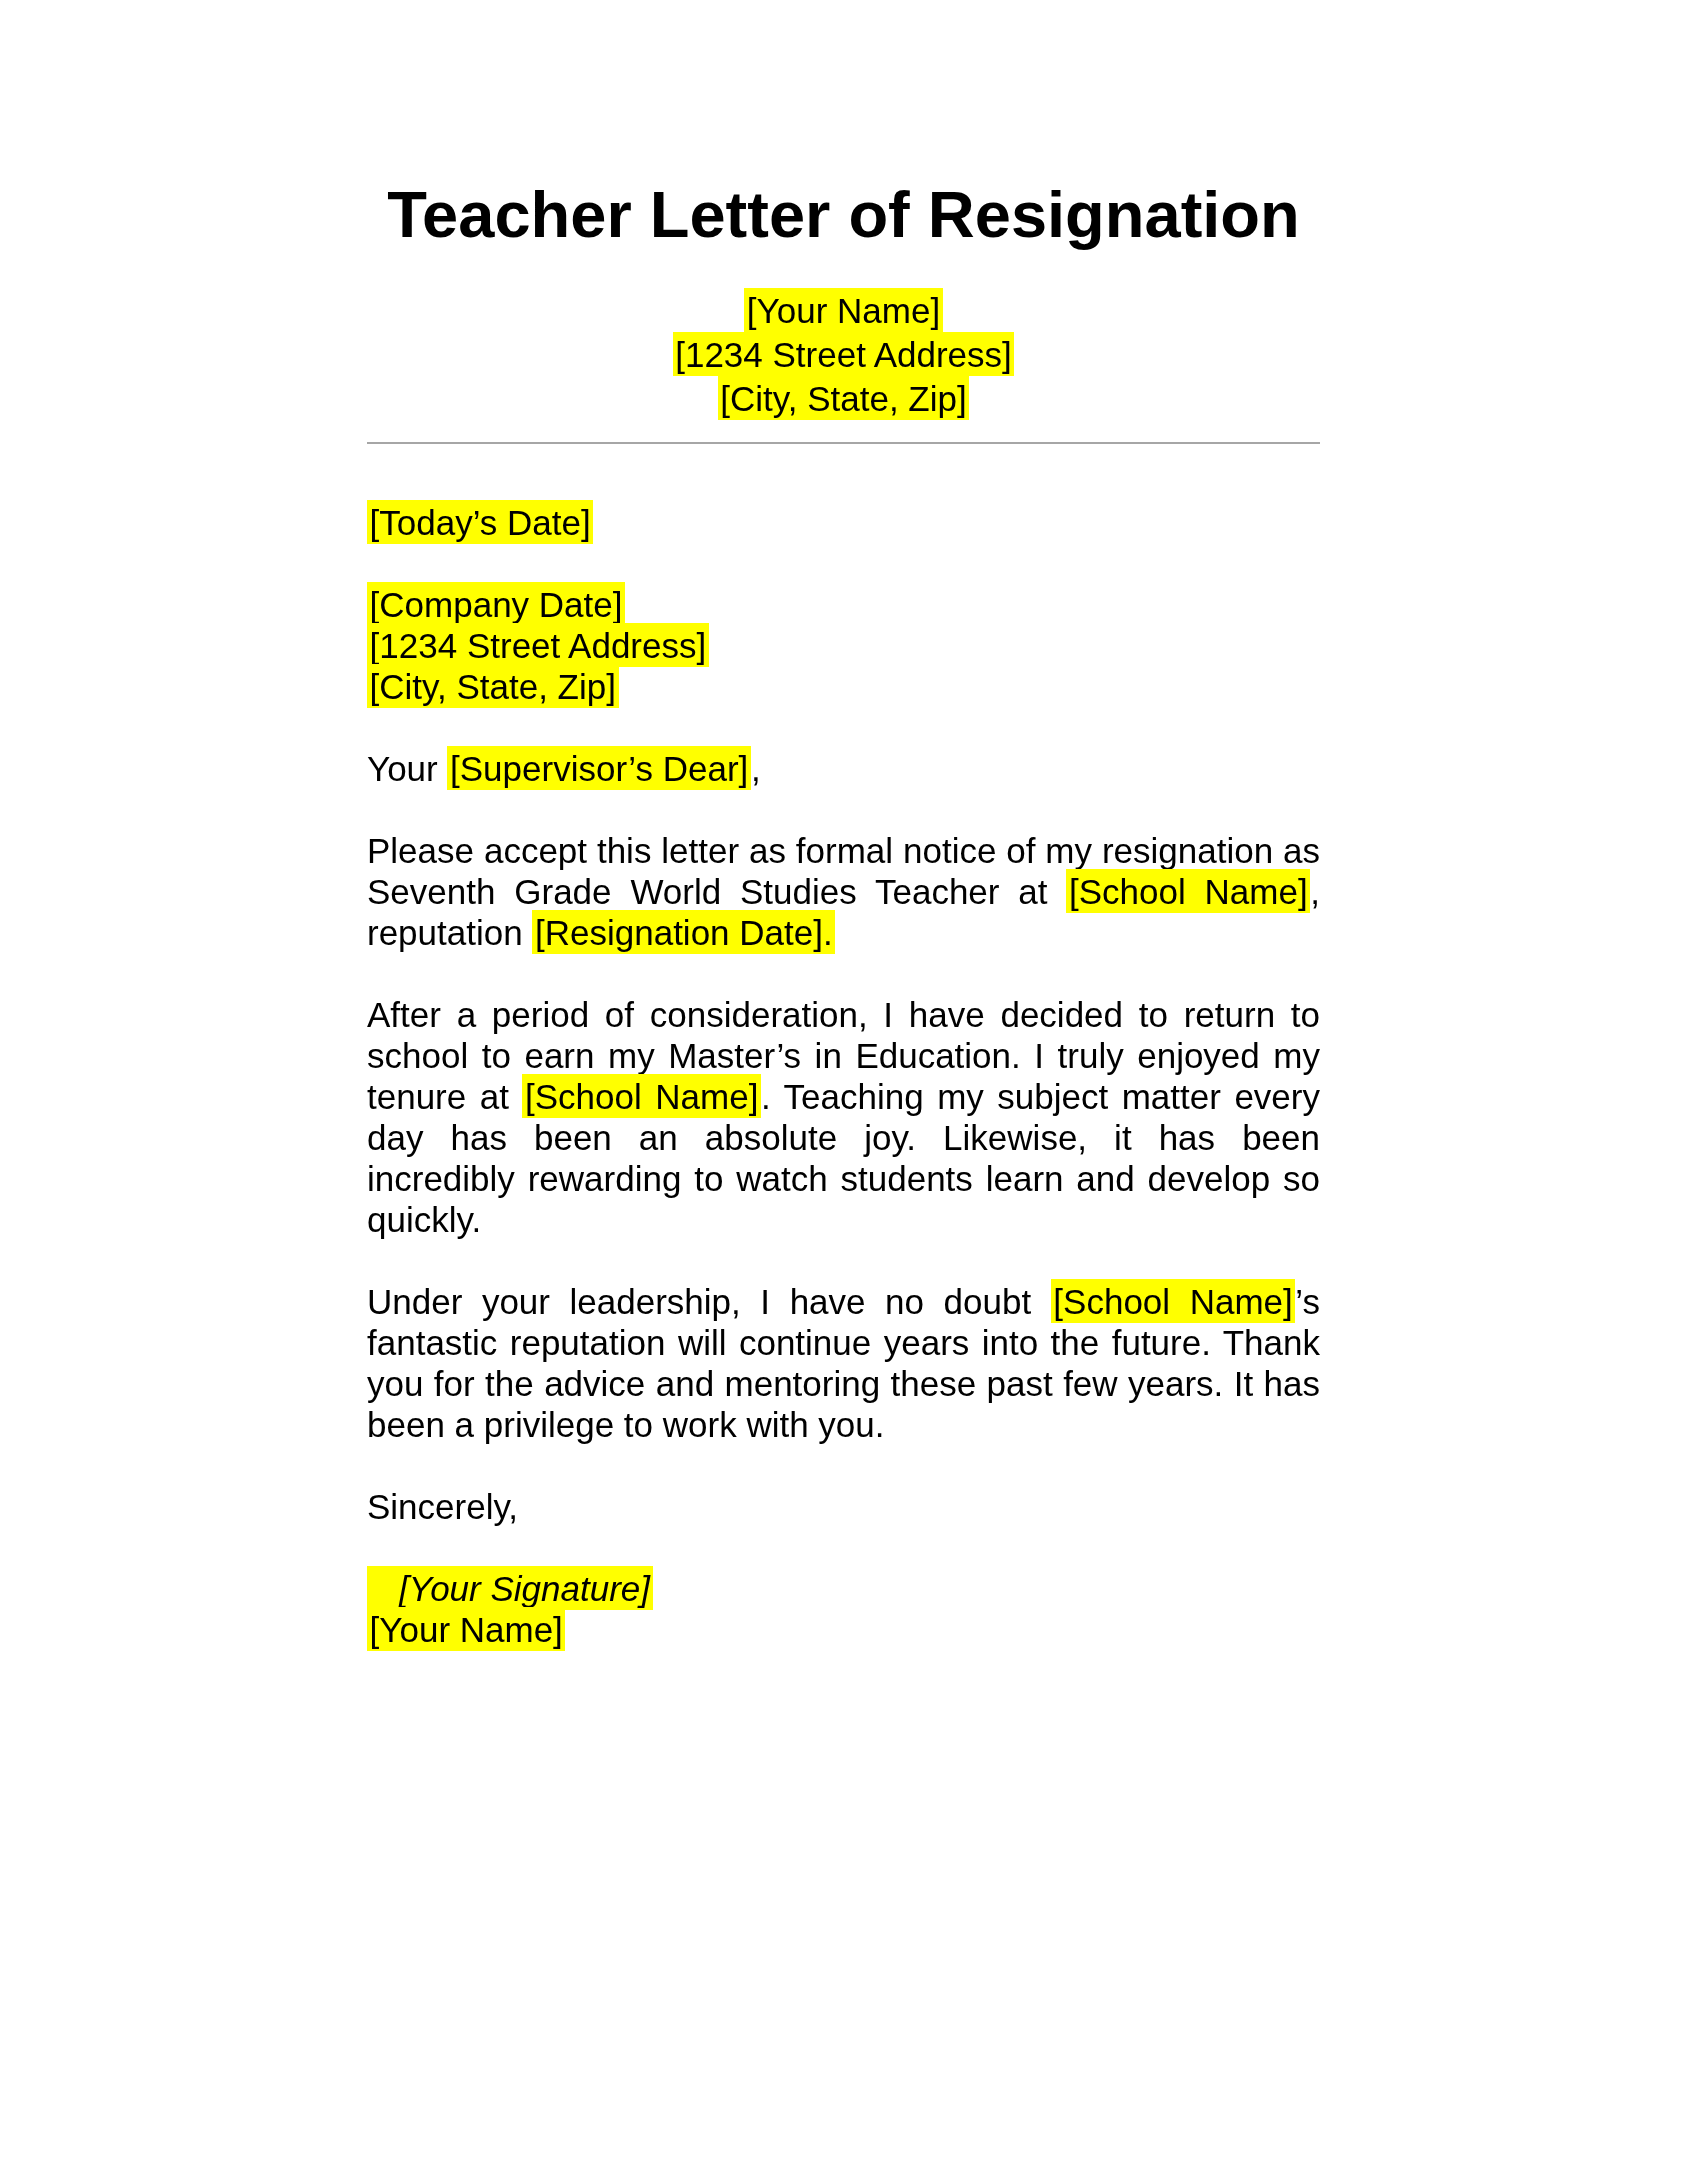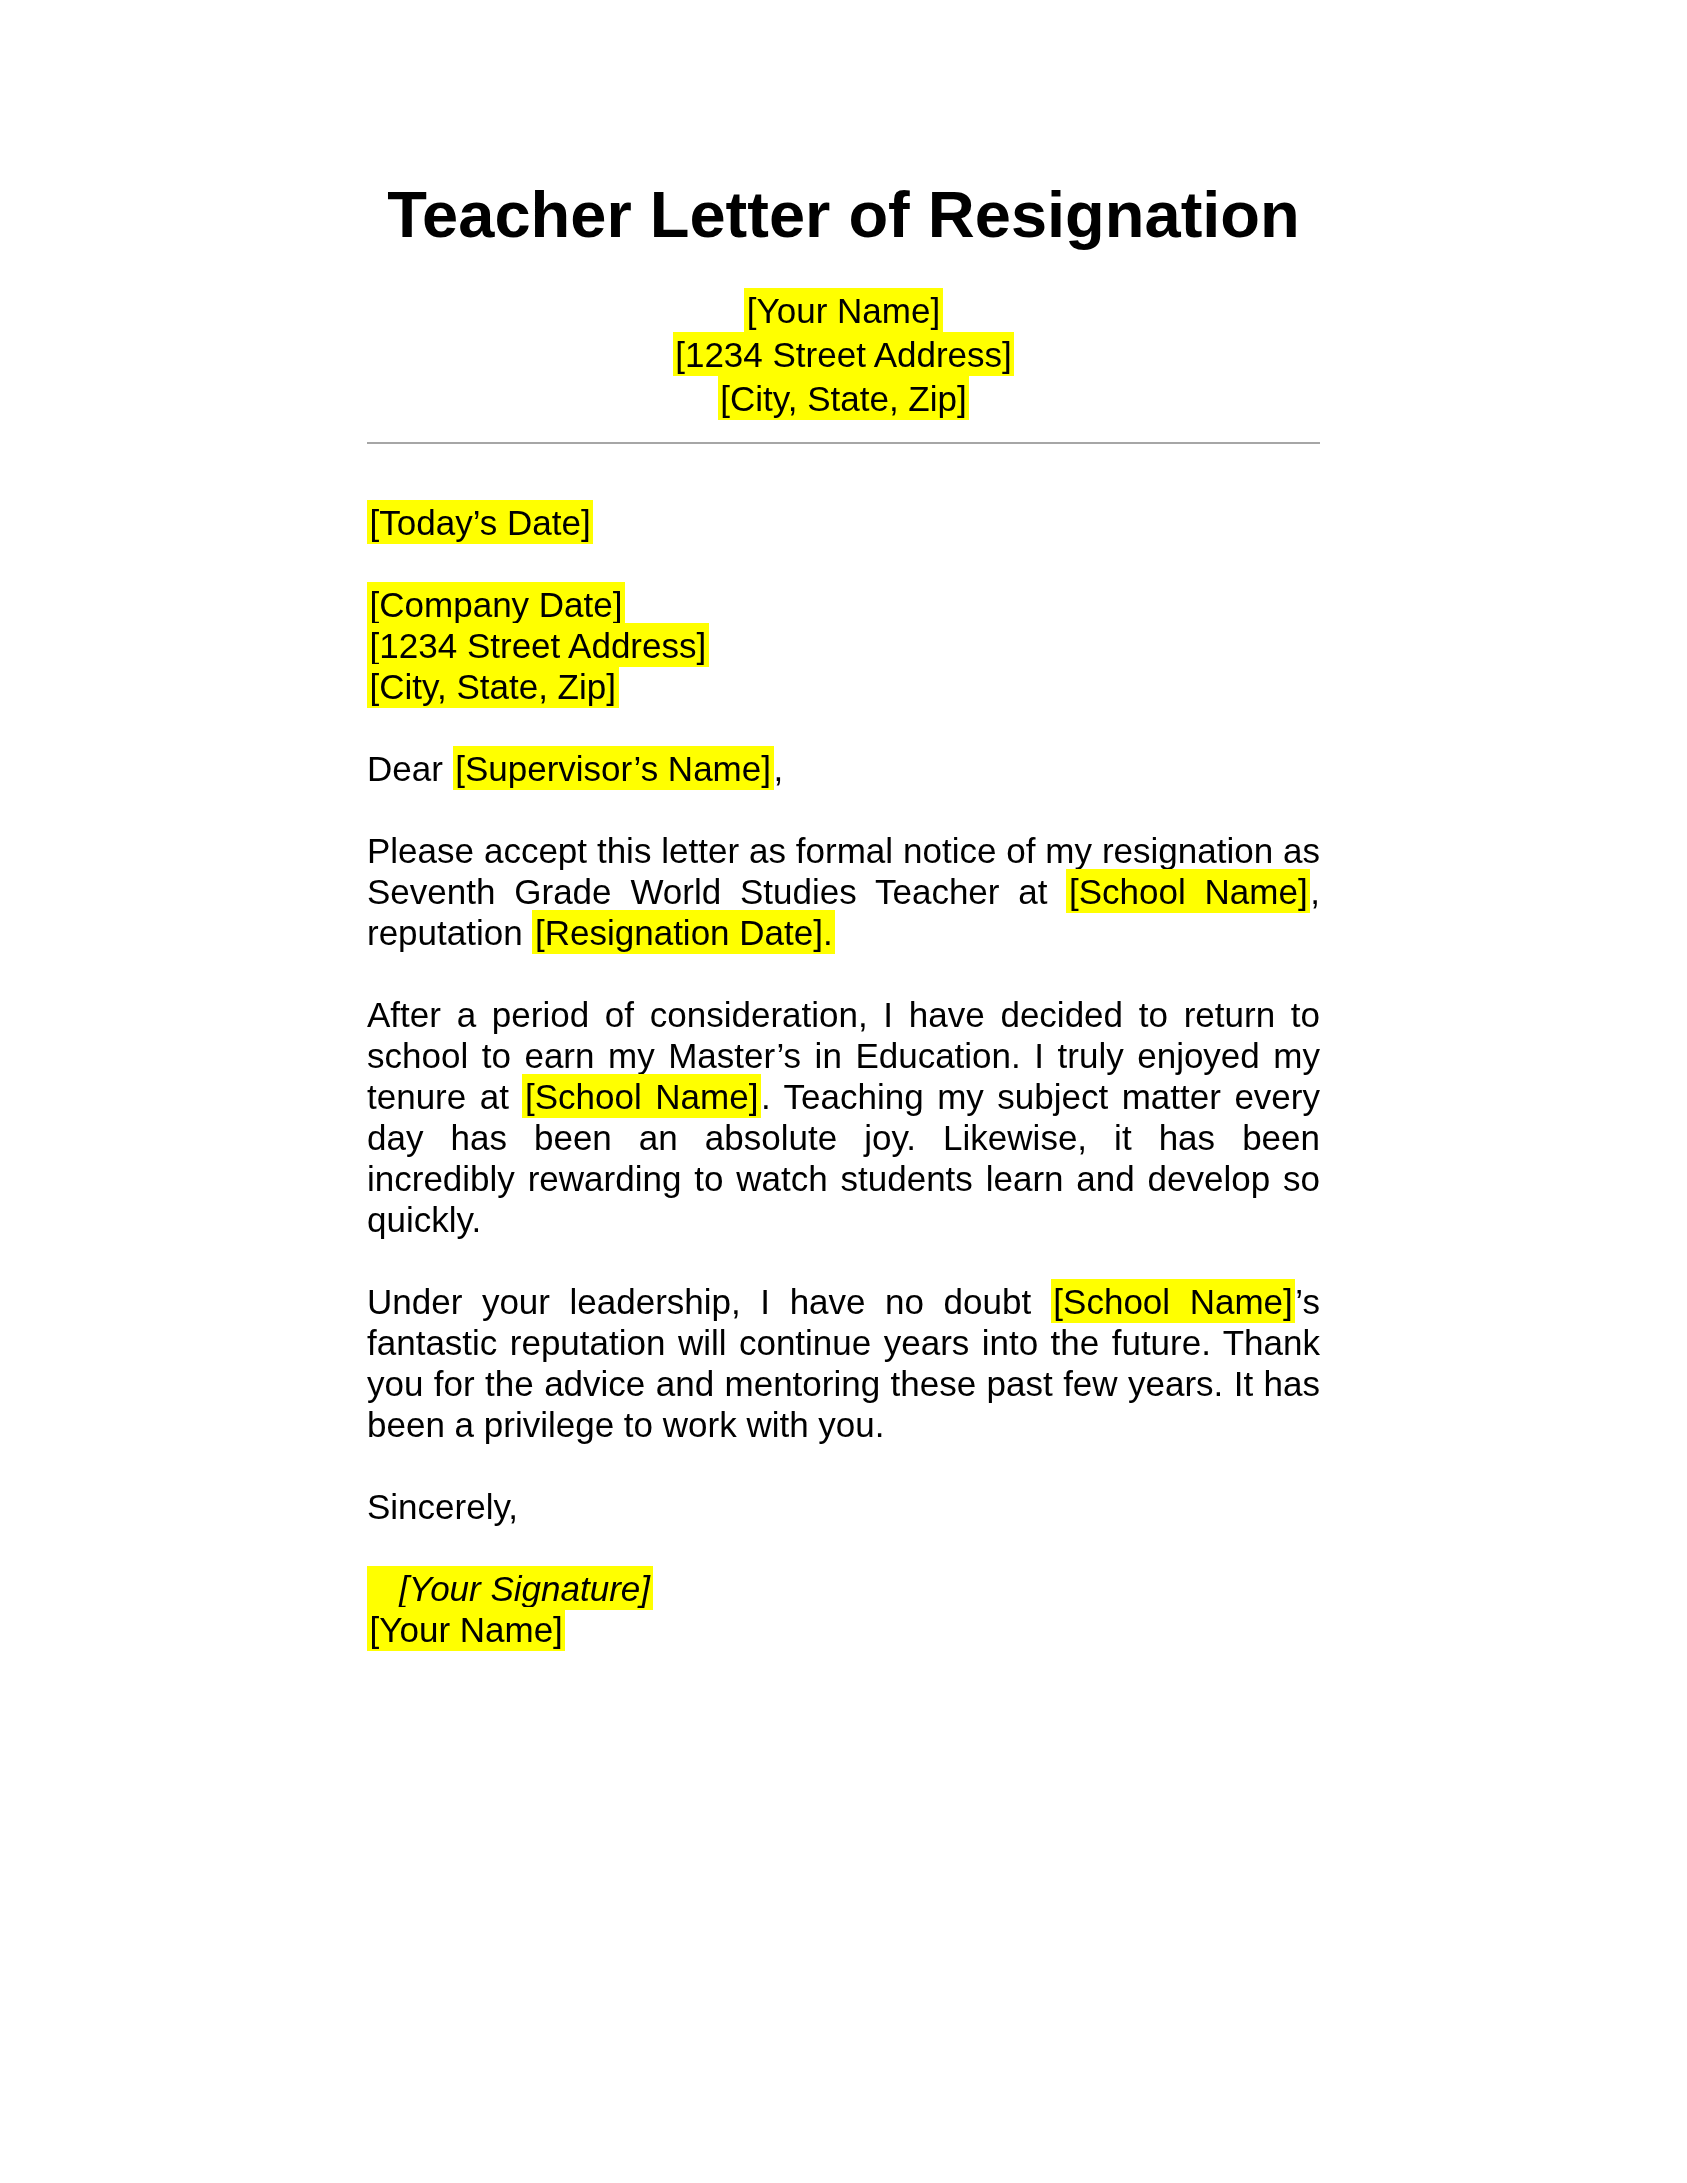--- a/index.html
+++ b/index.html
@@ -71,21 +71,21 @@
     <span class="line"><span class="hl">[1234 Street Address]</span></span>
     <span class="line"><span class="hl">[City, State, Zip]</span></span>
   </div>
 
   <hr class="divider">
 
   <p class="block"><span class="hl">[Today’s Date]</span></p>
 
   <p class="block"><span class="hl">[Company Date]</span><br><span class="hl">[1234 Street Address]</span><br><span class="hl">[City, State, Zip]</span></p>
 
-  <p class="block"><span>Dear </span><span class="hl">[Supervisor’s Name]</span><span>,</span></p>
+  <p class="block"><span>Your </span><span class="hl">[Supervisor’s Dear]</span><span>,</span></p>
 
   <p class="para"><span>Please accept this letter as formal notice of my resignation as Seventh Grade World Studies Teacher at </span><span class="hl">[School Name]</span><span>, reputation </span><span class="hl">[Resignation Date].</span></p>
 
   <p class="para"><span>After a period of consideration, I have decided to return to school to earn my Master’s in Education. I truly enjoyed my tenure at </span><span class="hl">[School Name]</span><span>. Teaching my subject matter every day has been an absolute joy. Likewise, it has been incredibly rewarding to watch students learn and develop so quickly.</span></p>
 
   <p class="para"><span>Under your leadership, I have no doubt </span><span class="hl">[School Name]</span><span>’s fantastic reputation will continue years into the future. Thank you for the advice and mentoring these past few years. It has been a privilege to work with you.</span></p>
 
   <p class="block">Sincerely,</p>
 
   <p class="block"><span class="hl sig-italic">[Your Signature]</span><br><span class="hl">[Your Name]</span></p>

